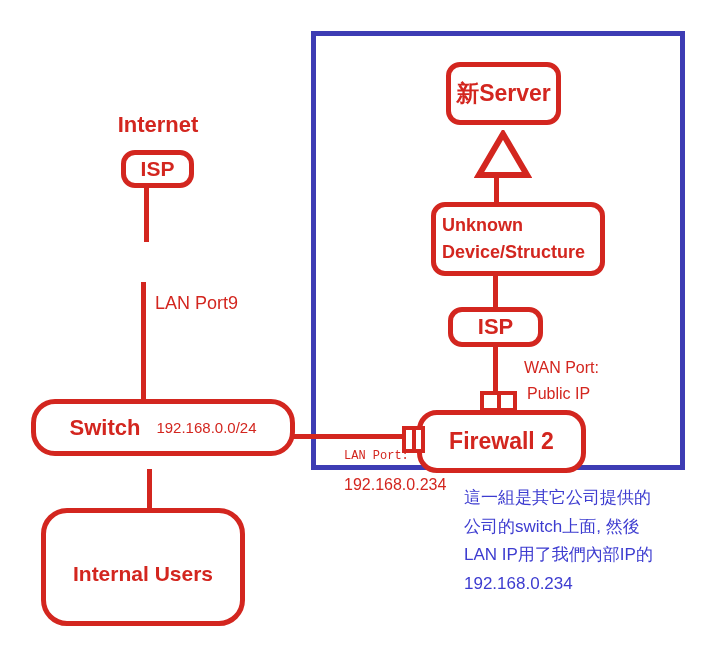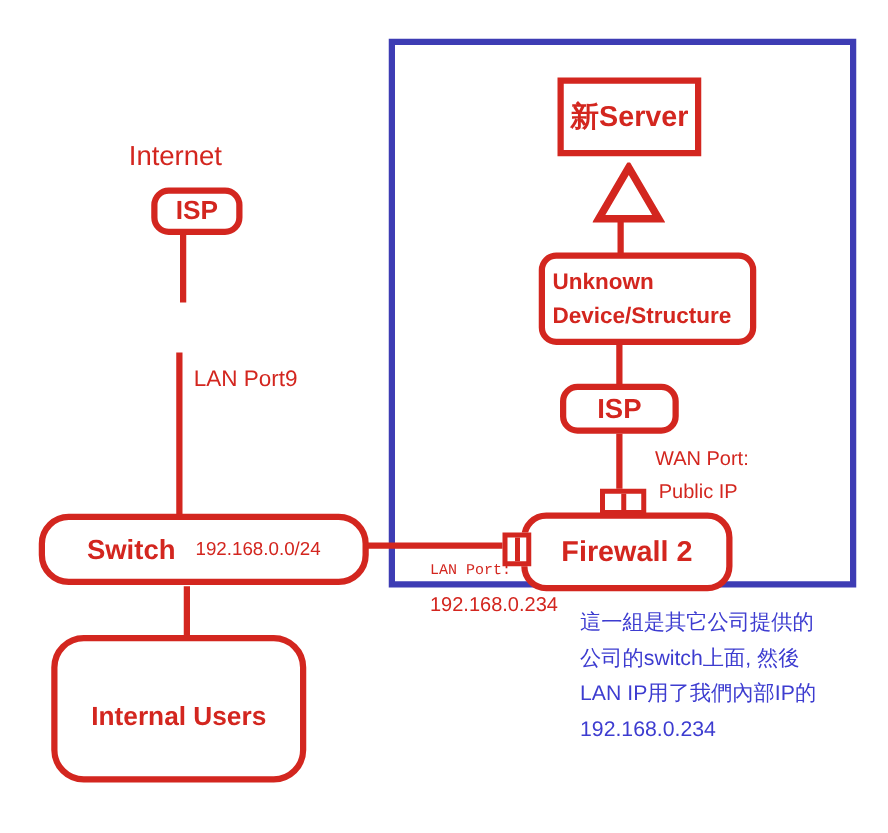--- a/index.html
+++ b/index.html
@@ -24,45 +24,45 @@
   .ann{position:absolute;color:var(--blue-text);font-size:17px;line-height:28.5px;}
   .col{flex-direction:column;align-items:flex-start;justify-content:center;}
 </style>
 </head>
 <body>
 
 <div class="canvas">
 
   <div class="blue-box" style="left:311px;top:31px;width:374px;height:439px;"></div>
 
-  <div class="lbl" style="left:103px;top:112px;width:110px;font-size:22px;font-weight:normal;">Internet</div>
+  <div class="lbl" style="left:103px;top:112px;width:110px;text-align:center;font-size:22px;font-weight:bold;">Internet</div>
 
   <div class="node" style="left:121px;top:150px;width:73px;height:38px;border-radius:14px;font-size:21px;">
     <span>ISP</span>
   </div>
 
   <div class="line" style="left:144px;top:186px;width:5px;height:56px;"></div>
 
 
   <div class="lbl" style="left:155px;top:293px;font-size:18px;">LAN Port9</div>
 
   <div class="line" style="left:141px;top:282px;width:5px;height:134px;"></div>
 
-  <div class="node" style="left:31px;top:411px;width:264px;height:57px;border-radius:24px;gap:16px;">
+  <div class="node" style="left:31px;top:399px;width:264px;height:57px;border-radius:24px;gap:16px;">
     <span style="font-size:22px;">Switch</span>
     <span style="font-size:15px;font-weight:normal;">192.168.0.0/24</span>
   </div>
 
   <div class="line" style="left:147px;top:469px;width:5px;height:41px;"></div>
 
   <div class="node" style="left:41px;top:508px;width:204px;height:118px;border-radius:26px;font-size:21px;padding-top:14px;">
     <span>Internal Users</span>
   </div>
 
-  <div class="node" style="left:446px;top:62px;width:115px;height:63px;border-radius:0;font-size:23px;">
+  <div class="node" style="left:446px;top:62px;width:115px;height:63px;border-radius:14px;font-size:23px;">
     <span>新Server</span>
   </div>
 
   <svg class="arrow-svg" style="position:absolute;left:474px;top:130px;" width="58" height="50" viewBox="0 0 58 50">
     <polygon points="29,4 5,45 53,45"></polygon>
   </svg>
 
   <div class="line" style="left:494px;top:177px;width:5px;height:27px;"></div>
 
   <div class="node col" style="left:431px;top:202px;width:174px;height:74px;border-radius:14px;font-size:18px;padding-left:6px;line-height:27px;">

